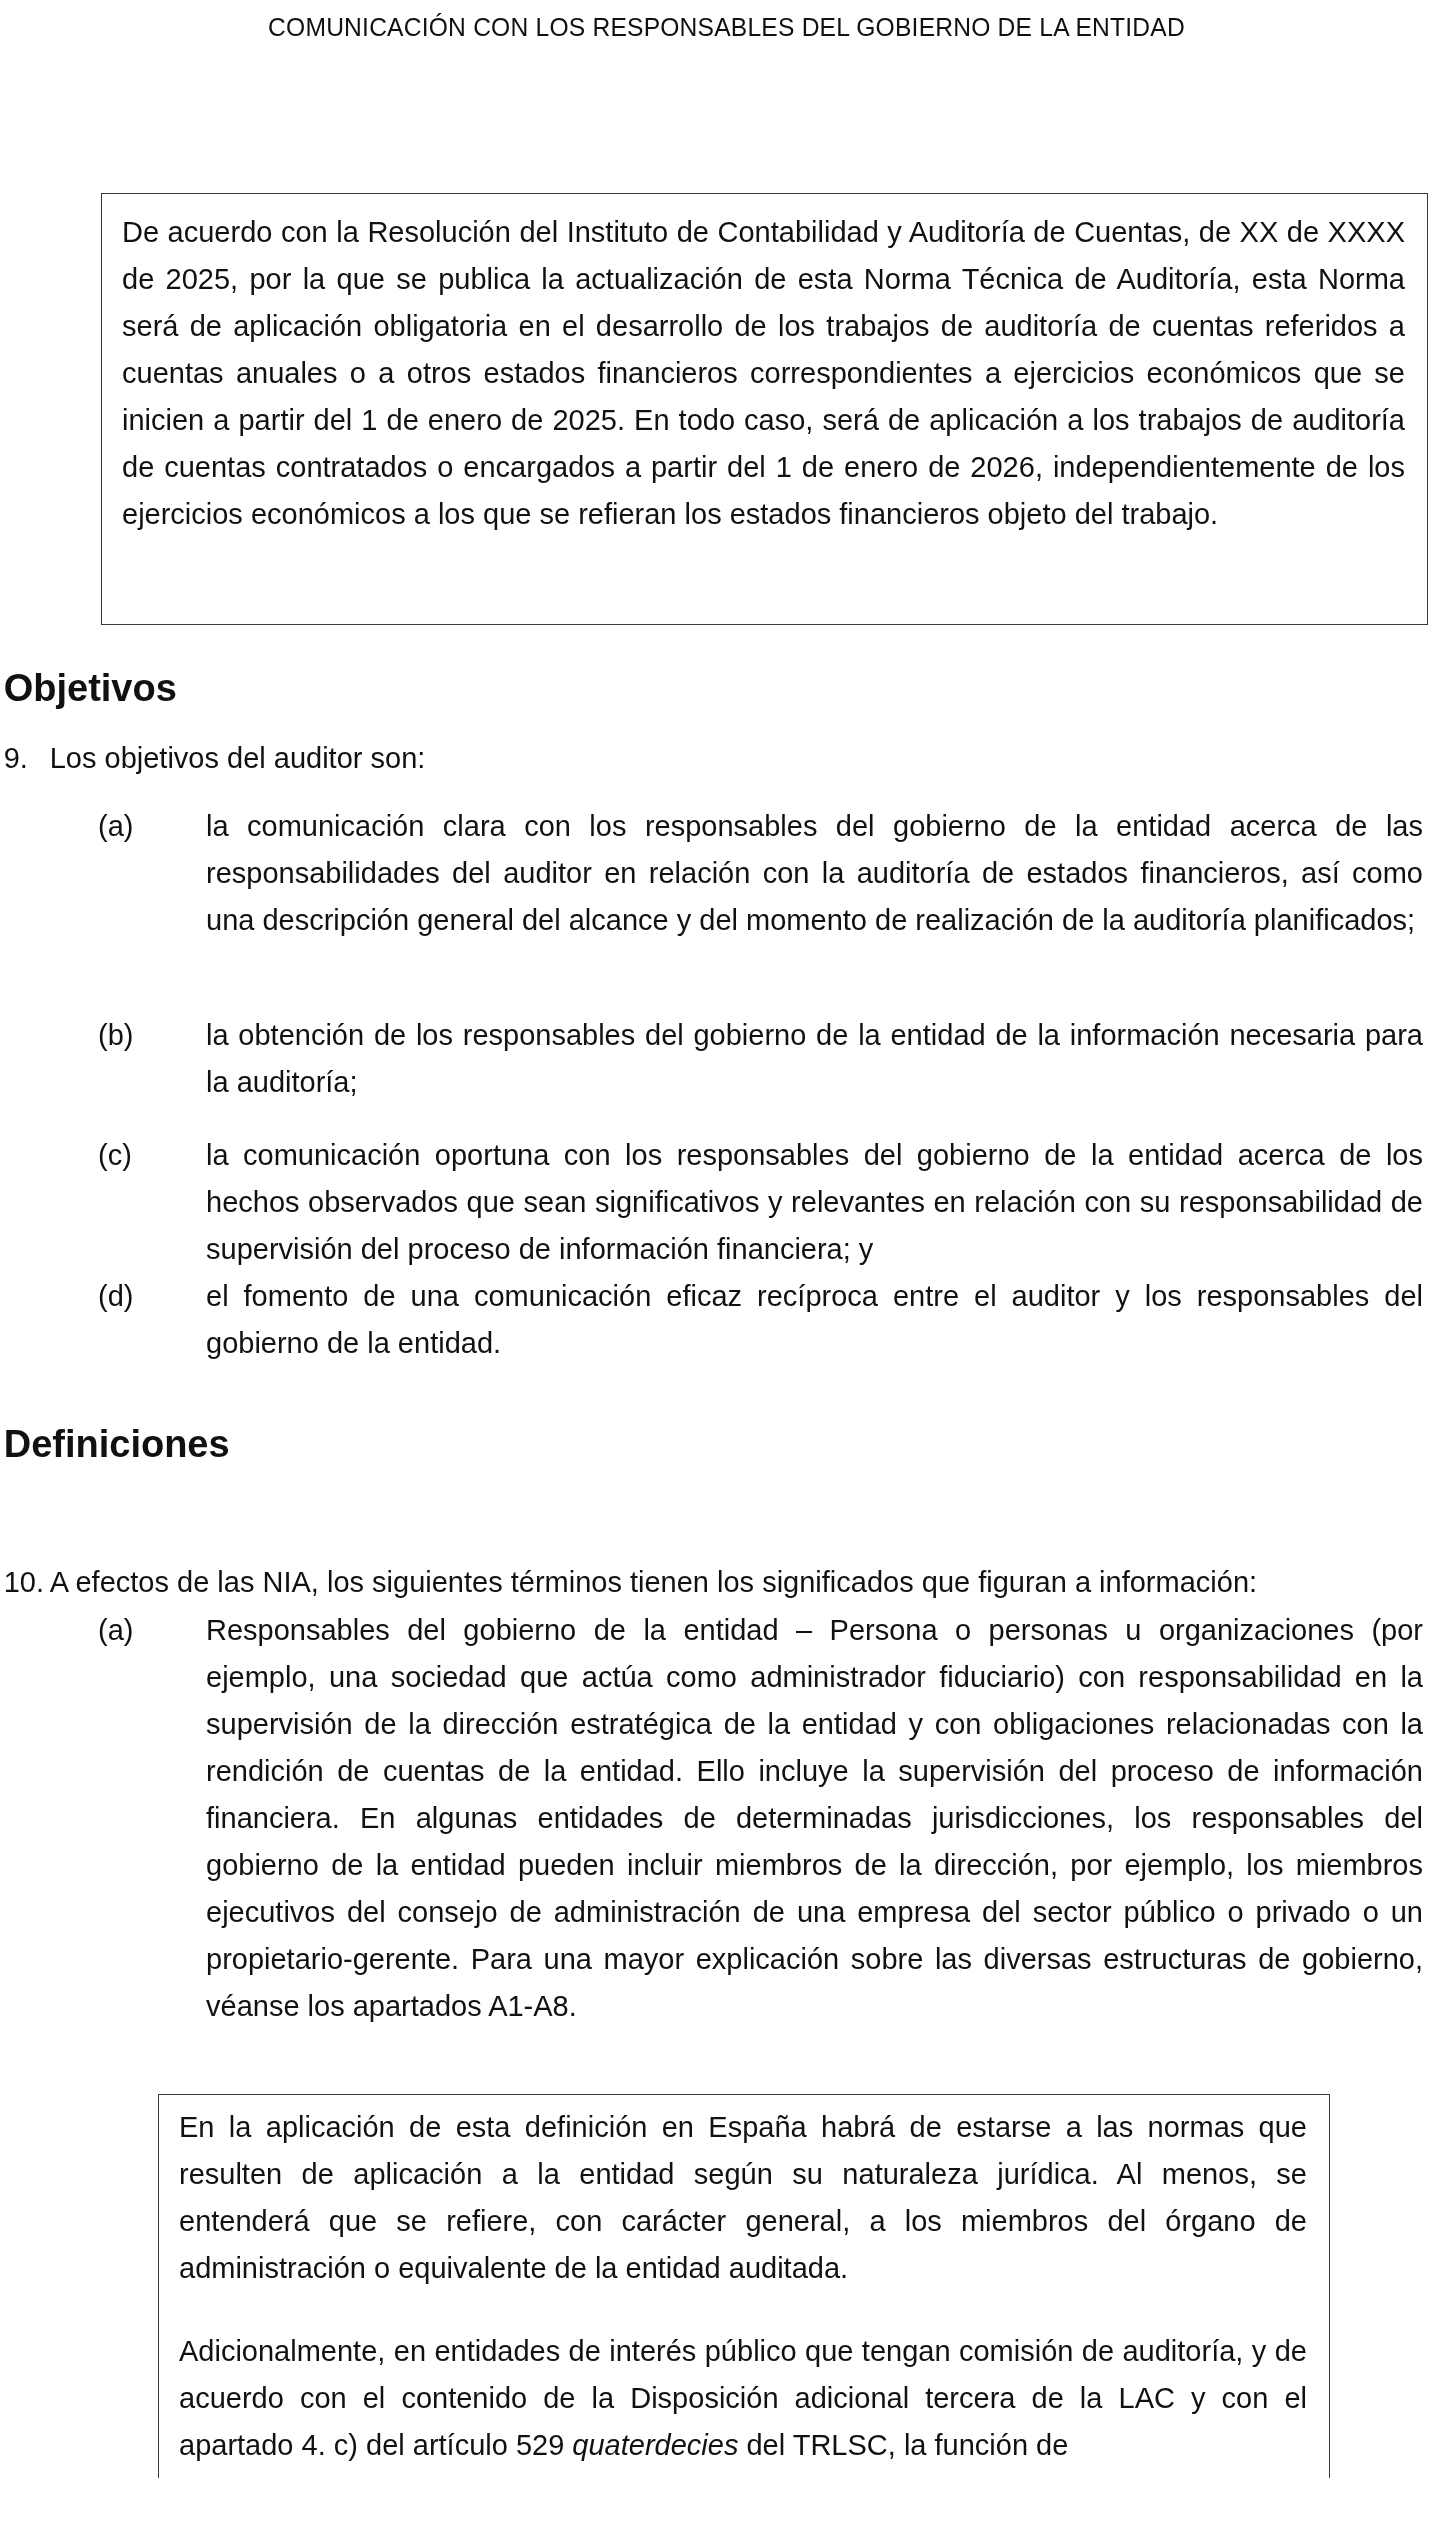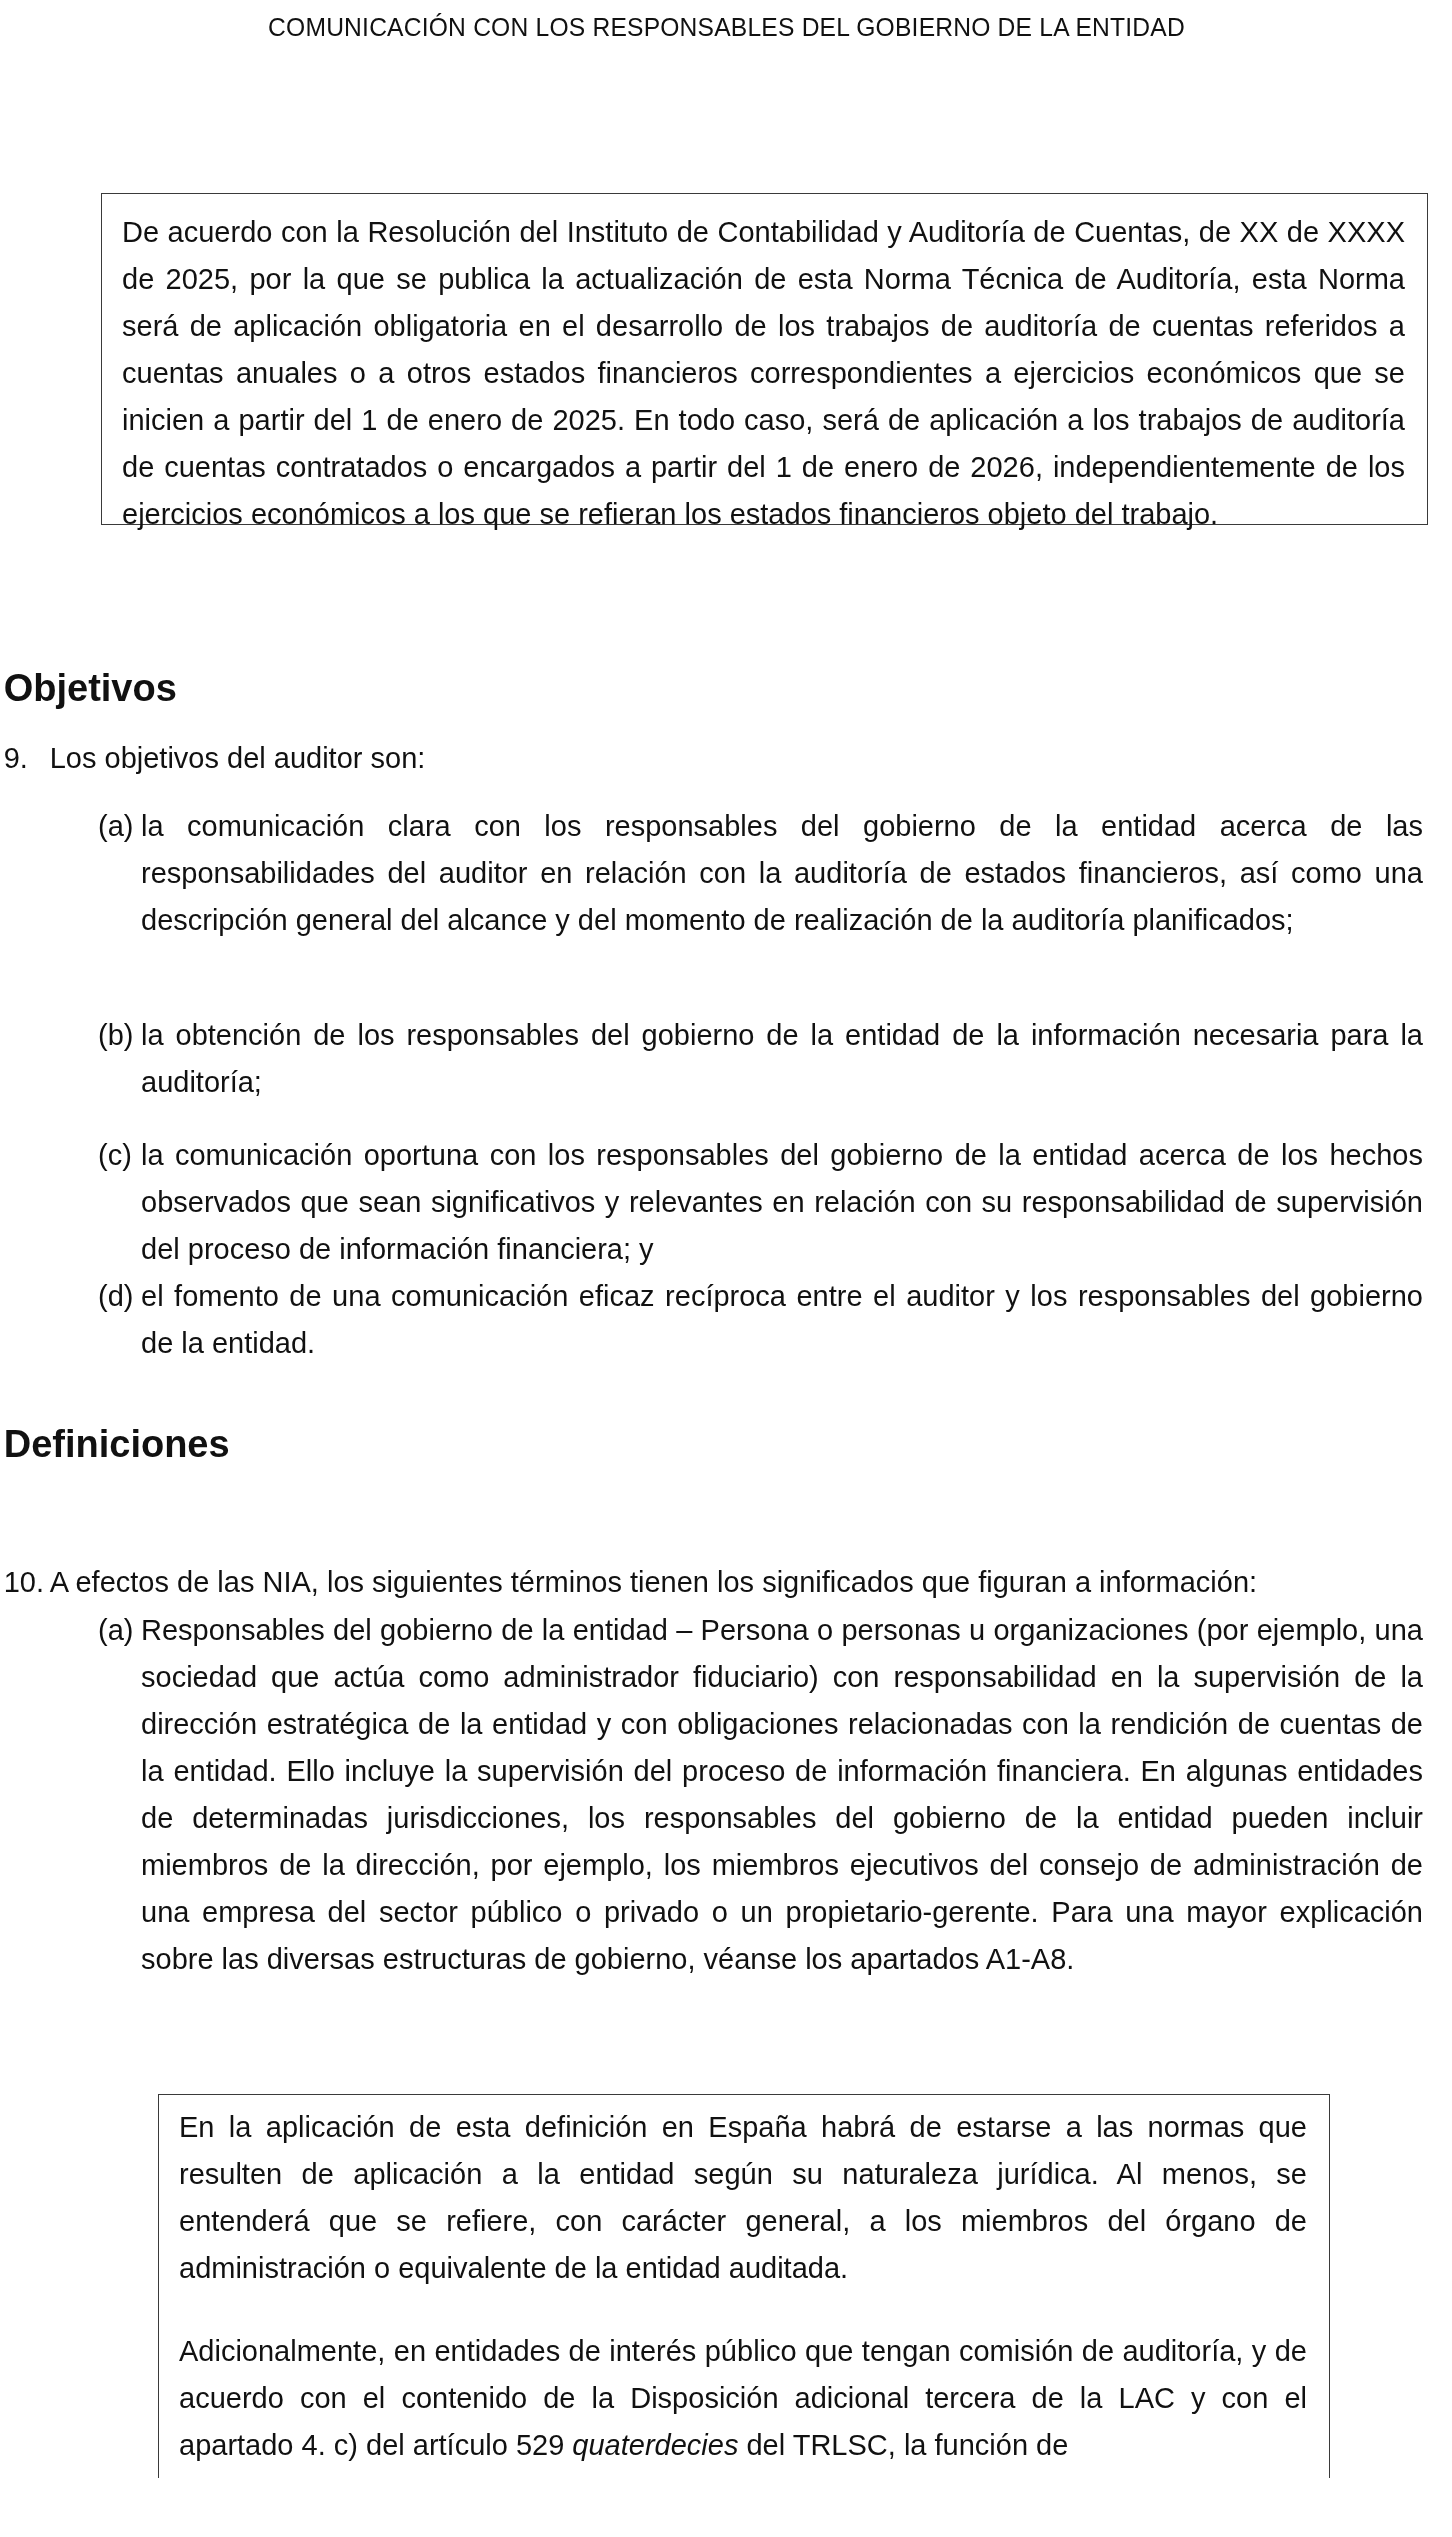--- a/index.html
+++ b/index.html
@@ -13,32 +13,32 @@
     font-size: 26.5px; letter-spacing: 0.2px; line-height: 37px;
     transform: scaleX(0.93);
   }
   .body-text { font-size: 29px; line-height: 47px; }
   .justify { text-align: justify; text-align-last: left; }
   .box {
     position: absolute; border: 1.8px solid #3a3a3a; box-sizing: border-box;
     background: #fff;
   }
   .box p { margin: 0; }
-  .box1 { left: 101px; top: 193px; width: 1327px; height: 332px; padding: 14.6px 22px 0 20px; }
+  .box1 { left: 101px; top: 193px; width: 1327px; height: 432px; padding: 14.6px 22px 0 20px; }
   .box2 { left: 158px; top: 2094px; width: 1172px; height: 384px; border-bottom: none; padding: 9.1px 22px 0 20px; }
   .box2 p + p { margin-top: 36px; }
   .heading {
     position: absolute; left: 3.7px; font-weight: bold; font-size: 38px; line-height: 46px;
   }
   .para { position: absolute; left: 3.7px; width: 1420px; }
   .para .num { position: absolute; left: 0; top: 0; }
   .para .txt { margin-left: 46px; }
   .item { position: absolute; left: 98px; width: 1325px; }
   .item .lbl { position: absolute; left: 0; top: 0; }
-  .item .txt { margin-left: 43px; }
+  .item .txt { margin-left: 108px; }
   i { font-style: italic; }
 </style>
 </head>
 <body>
 
 <div class="running-header">COMUNICACIÓN CON LOS RESPONSABLES DEL GOBIERNO DE LA ENTIDAD</div>
 
 <div class="box box1">
   <p class="body-text justify">De acuerdo con la Resolución del Instituto de Contabilidad y Auditoría de Cuentas, de XX de XXXX de 2025, por la que se publica la actualización de esta Norma Técnica de Auditoría, esta Norma será de aplicación obligatoria en el desarrollo de los trabajos de auditoría de cuentas referidos a cuentas anuales o a otros estados financieros correspondientes a ejercicios económicos que se inicien a partir del 1 de enero de 2025. En todo caso, será de aplicación a los trabajos de auditoría de cuentas contratados o encargados a partir del 1 de enero de 2026, independientemente de los ejercicios económicos a los que se refieran los estados financieros objeto del trabajo.</p>
 </div>

